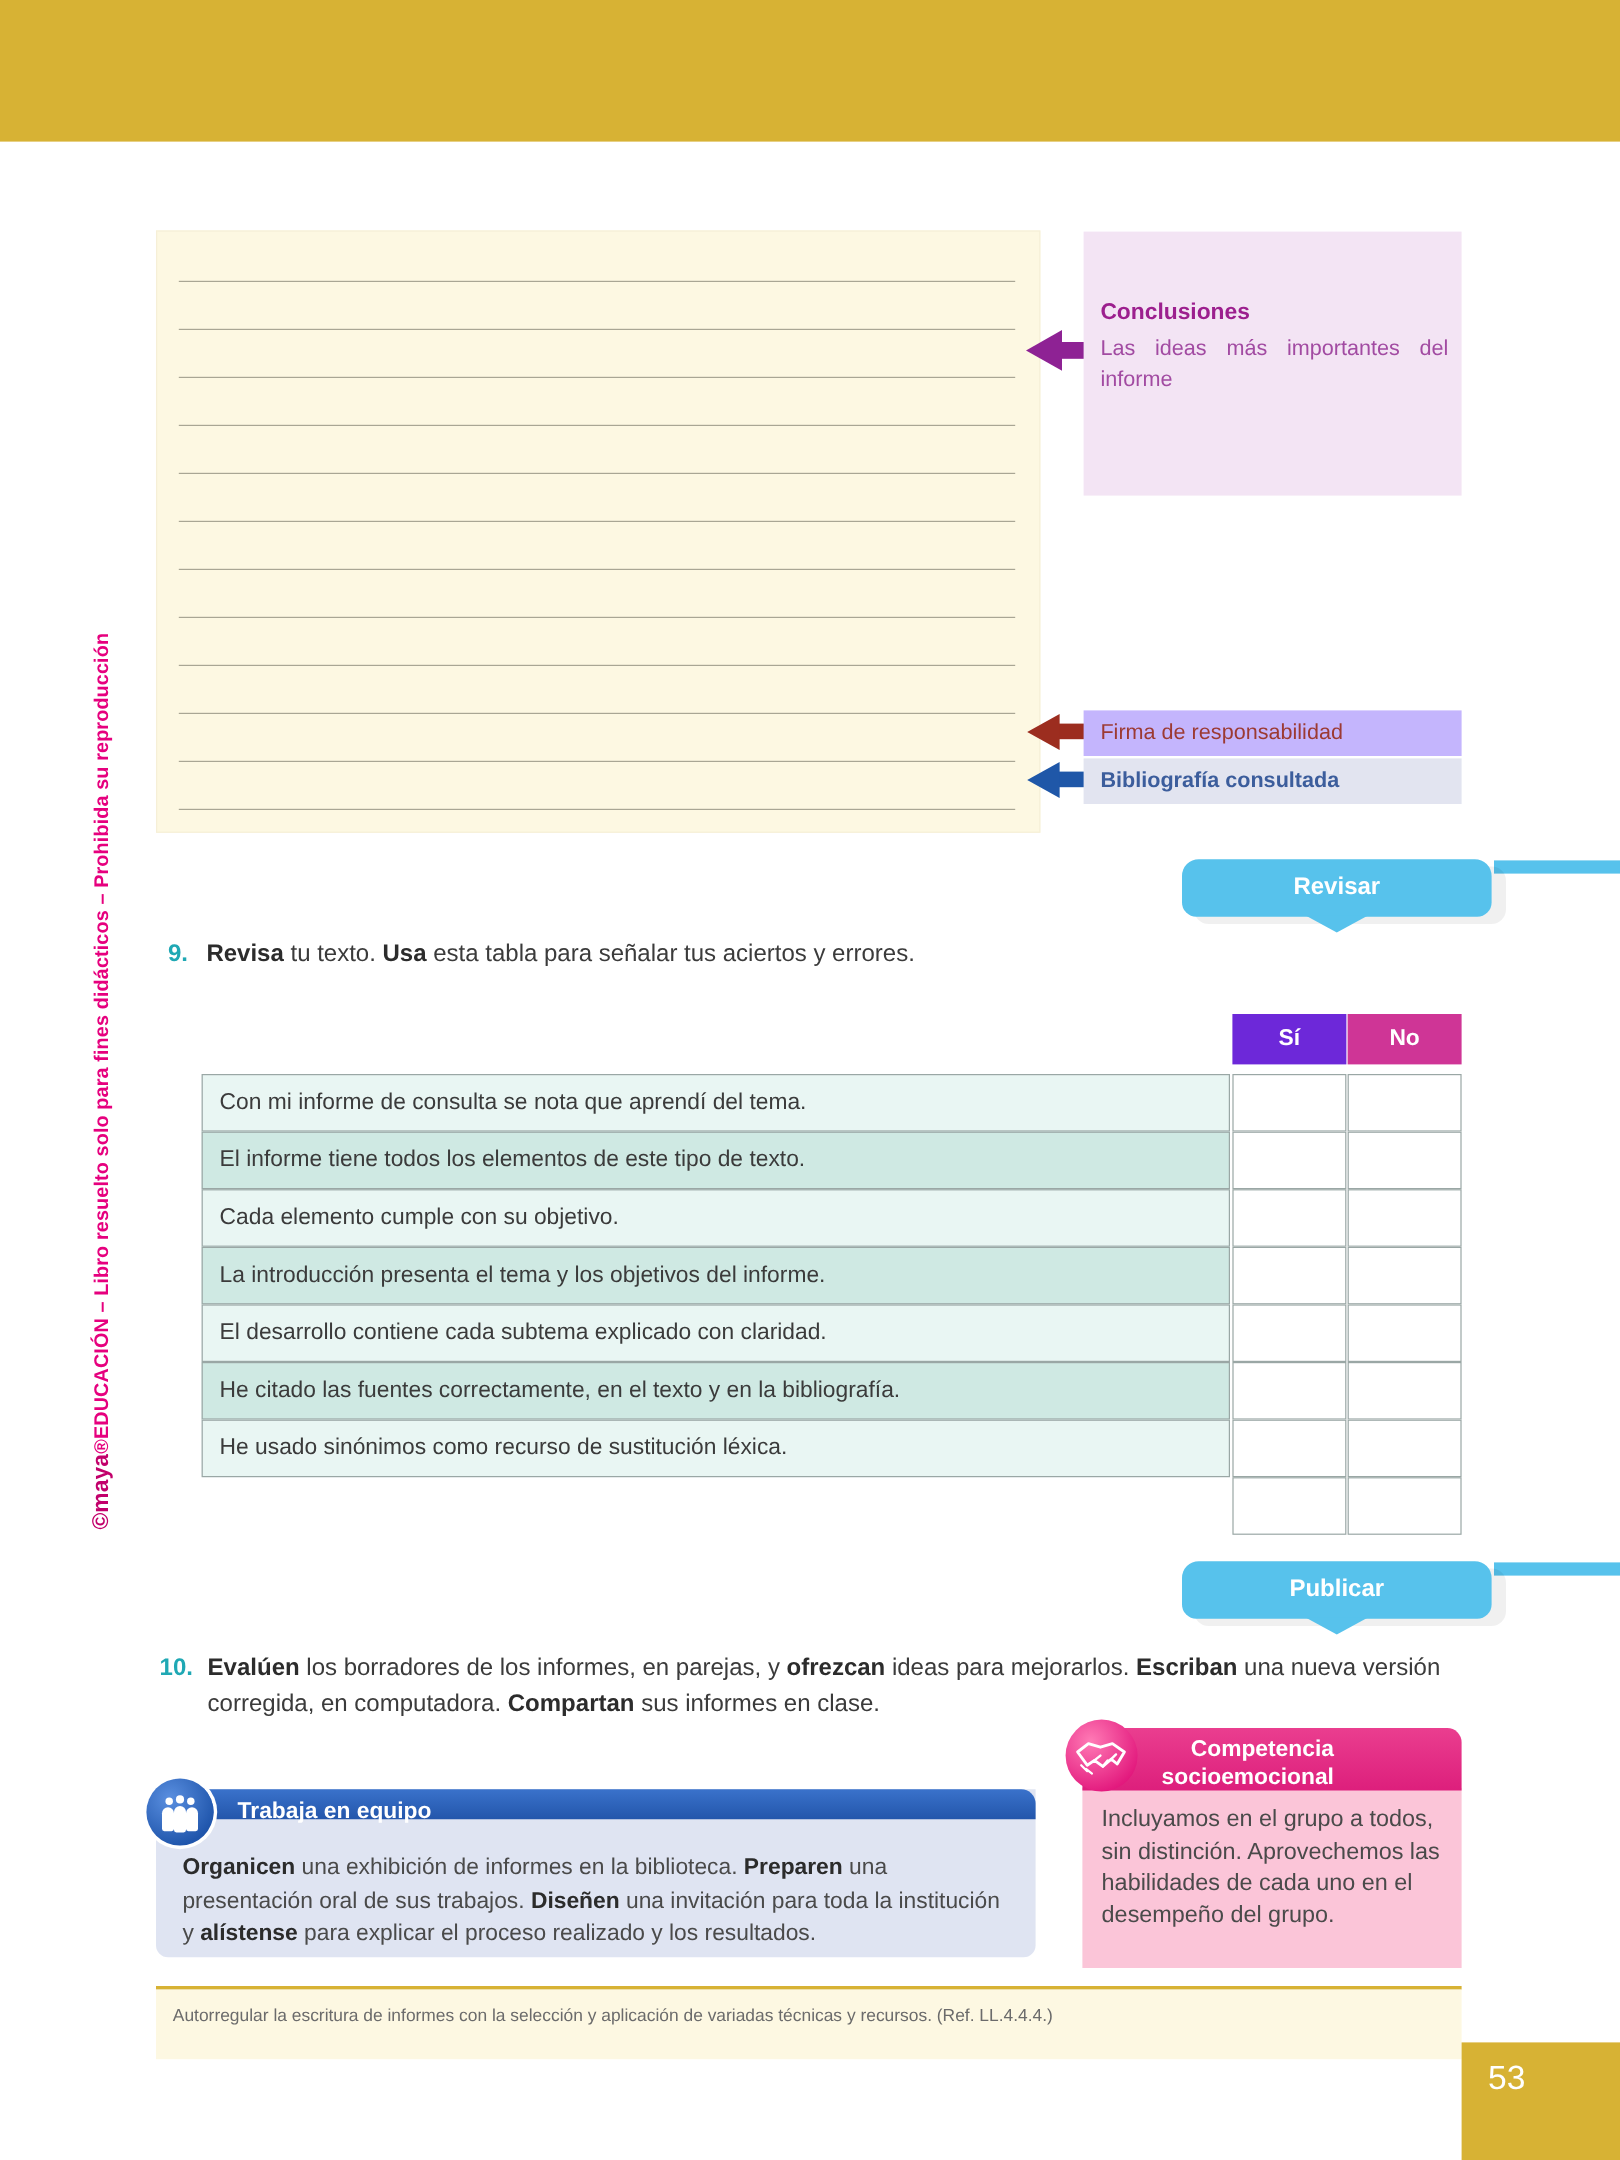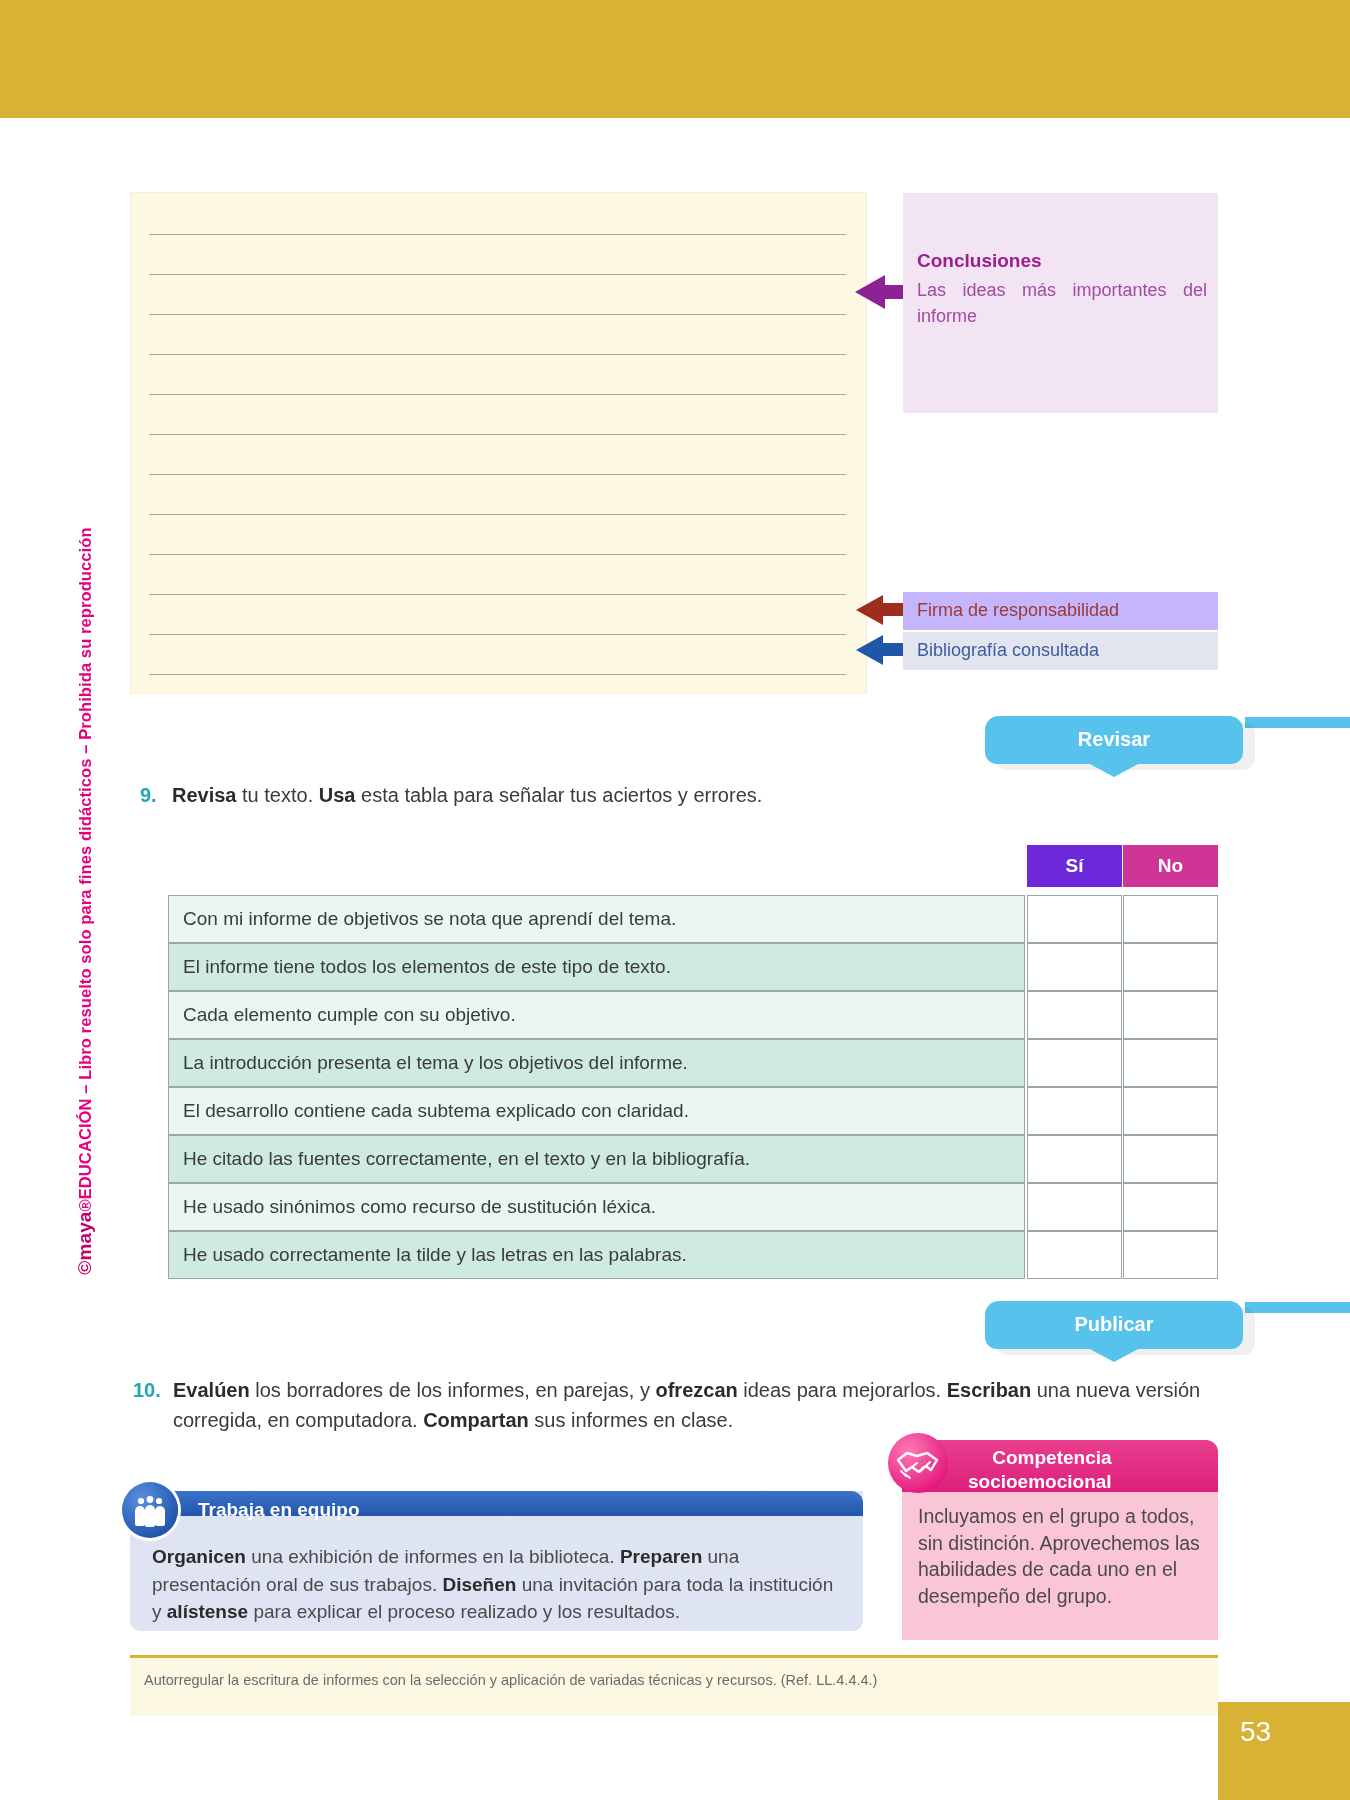--- a/index.html
+++ b/index.html
@@ -139,20 +139,21 @@
     font-size: 18px;
     color: #9c3a33;
   }
   .strip-biblio {
     position: absolute;
     left: 903px;
     top: 632px;
     width: 315px;
     height: 38px;
     background: #e2e4f0;
+    font-weight: bold;
   }
   .strip-biblio span {
     position: absolute;
     left: 14px;
     top: 8px;
     font-size: 18px;
     color: #3c5d9c;
   }
   .arrow-red {
     position: absolute;
@@ -504,21 +505,21 @@
     <span class="body" style="padding-left:32px;">
       <b>Revisa</b><span> tu texto. </span><b>Usa</b><span> esta tabla para señalar tus aciertos y errores.</span>
     </span>
   </div>
 
   <div class="check-table">
     <div class="th-si">Sí</div>
     <div class="th-no">No</div>
 
     <div class="crow odd" style="top:50px">
-      <div class="ctext">Con mi informe de objetivos se nota que aprendí del tema.</div>
+      <div class="ctext">Con mi informe de consulta se nota que aprendí del tema.</div>
       <div class="cbox-si"></div>
       <div class="cbox-no"></div>
     </div>
     <div class="crow even" style="top:98px">
       <div class="ctext">El informe tiene todos los elementos de este tipo de texto.</div>
       <div class="cbox-si"></div>
       <div class="cbox-no"></div>
     </div>
     <div class="crow odd" style="top:146px">
       <div class="ctext">Cada elemento cumple con su objetivo.</div>
@@ -539,21 +540,20 @@
       <div class="ctext">He citado las fuentes correctamente, en el texto y en la bibliografía.</div>
       <div class="cbox-si"></div>
       <div class="cbox-no"></div>
     </div>
     <div class="crow odd" style="top:338px">
       <div class="ctext">He usado sinónimos como recurso de sustitución léxica.</div>
       <div class="cbox-si"></div>
       <div class="cbox-no"></div>
     </div>
     <div class="crow even" style="top:386px">
-      <div class="ctext">He usado correctamente la tilde y las letras en las palabras.</div>
       <div class="cbox-si"></div>
       <div class="cbox-no"></div>
     </div>
   </div>
 
   <div class="tab-rule" style="left:1245px; top:1302px; width:105px;"></div>
   <div class="tab-shadow" style="left:995px; top:1307px; width:260px;"></div>
   <div class="tab-banner" style="left:985px; top:1301px; width:258px;">
     <div class="tab-label">Publicar</div>
     <div class="tab-notch"></div>

